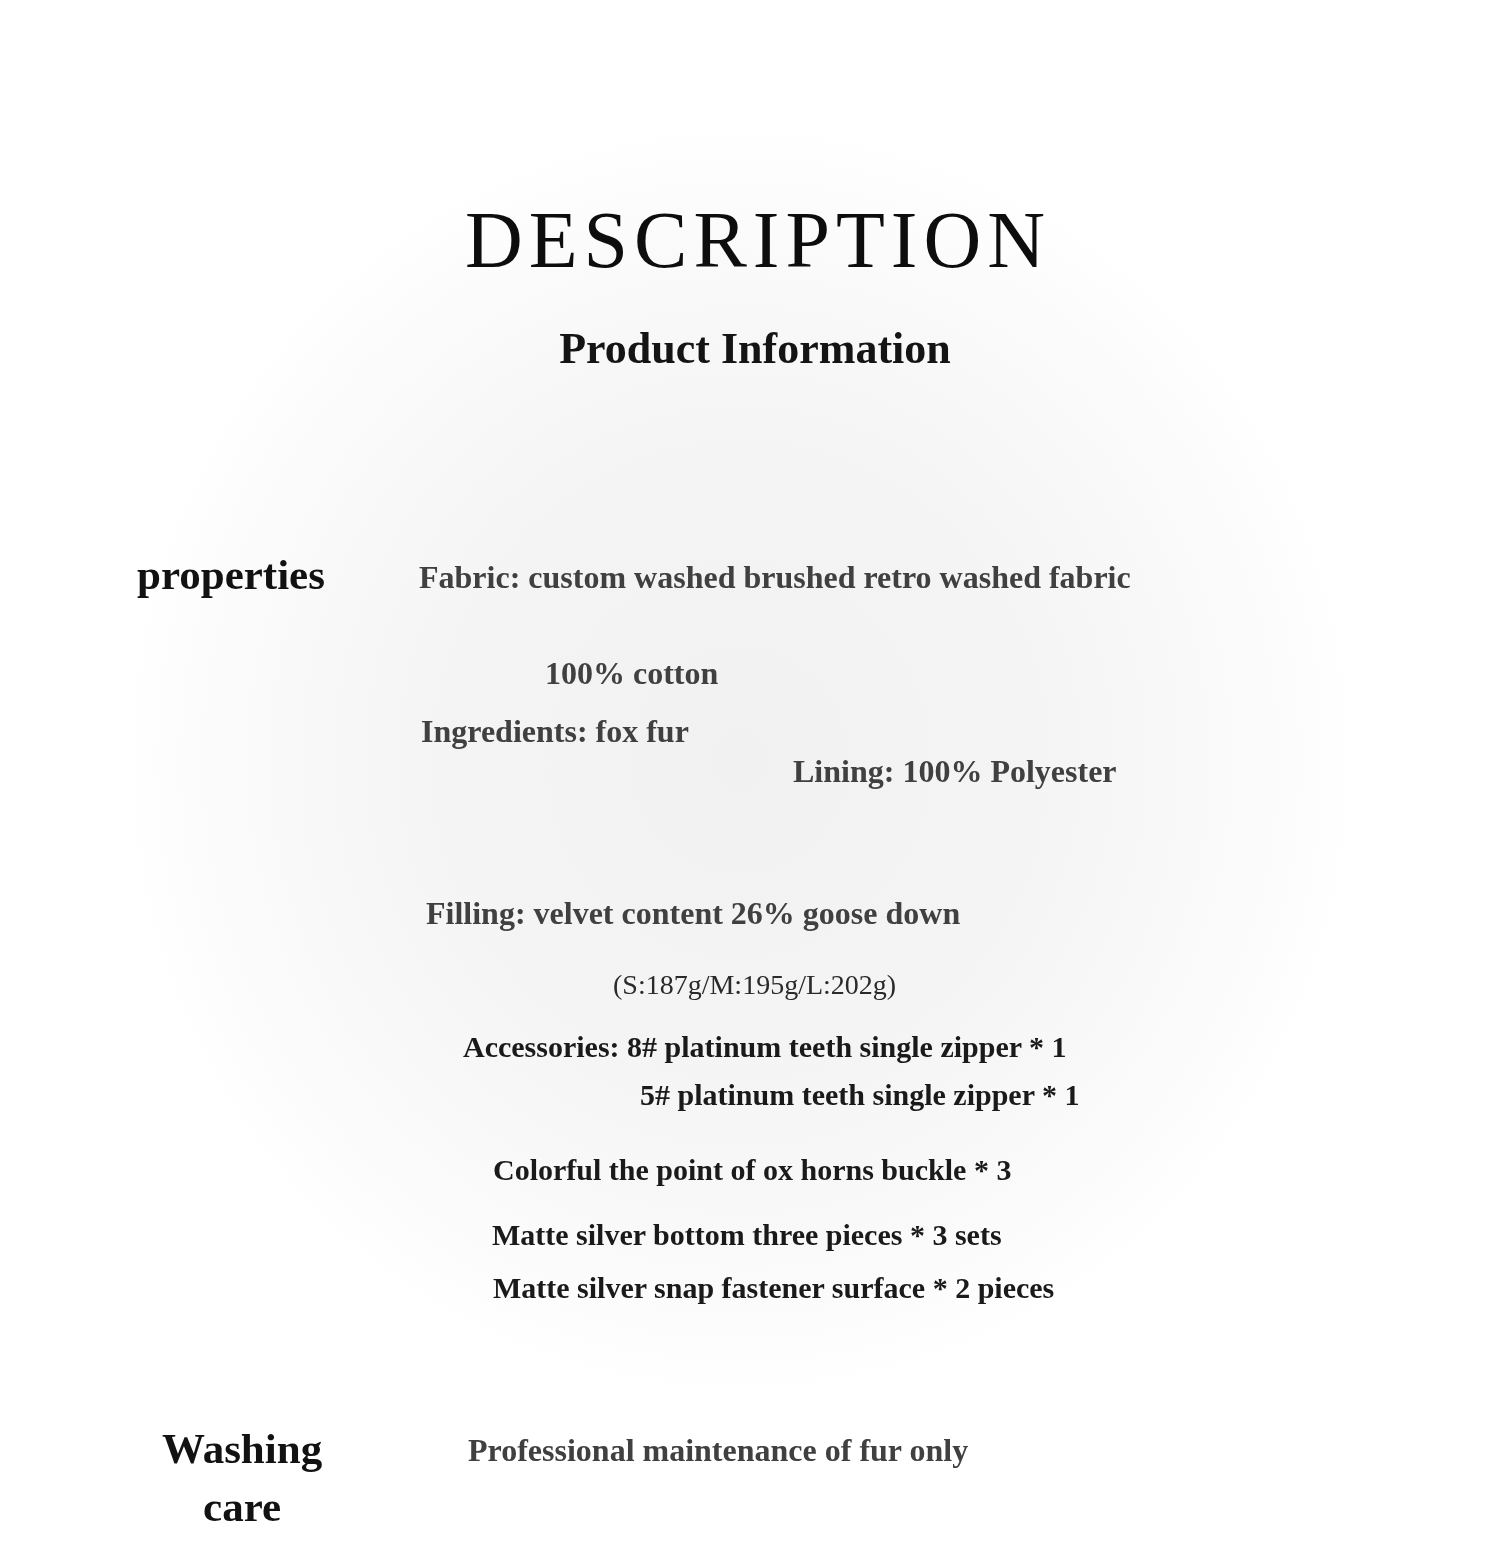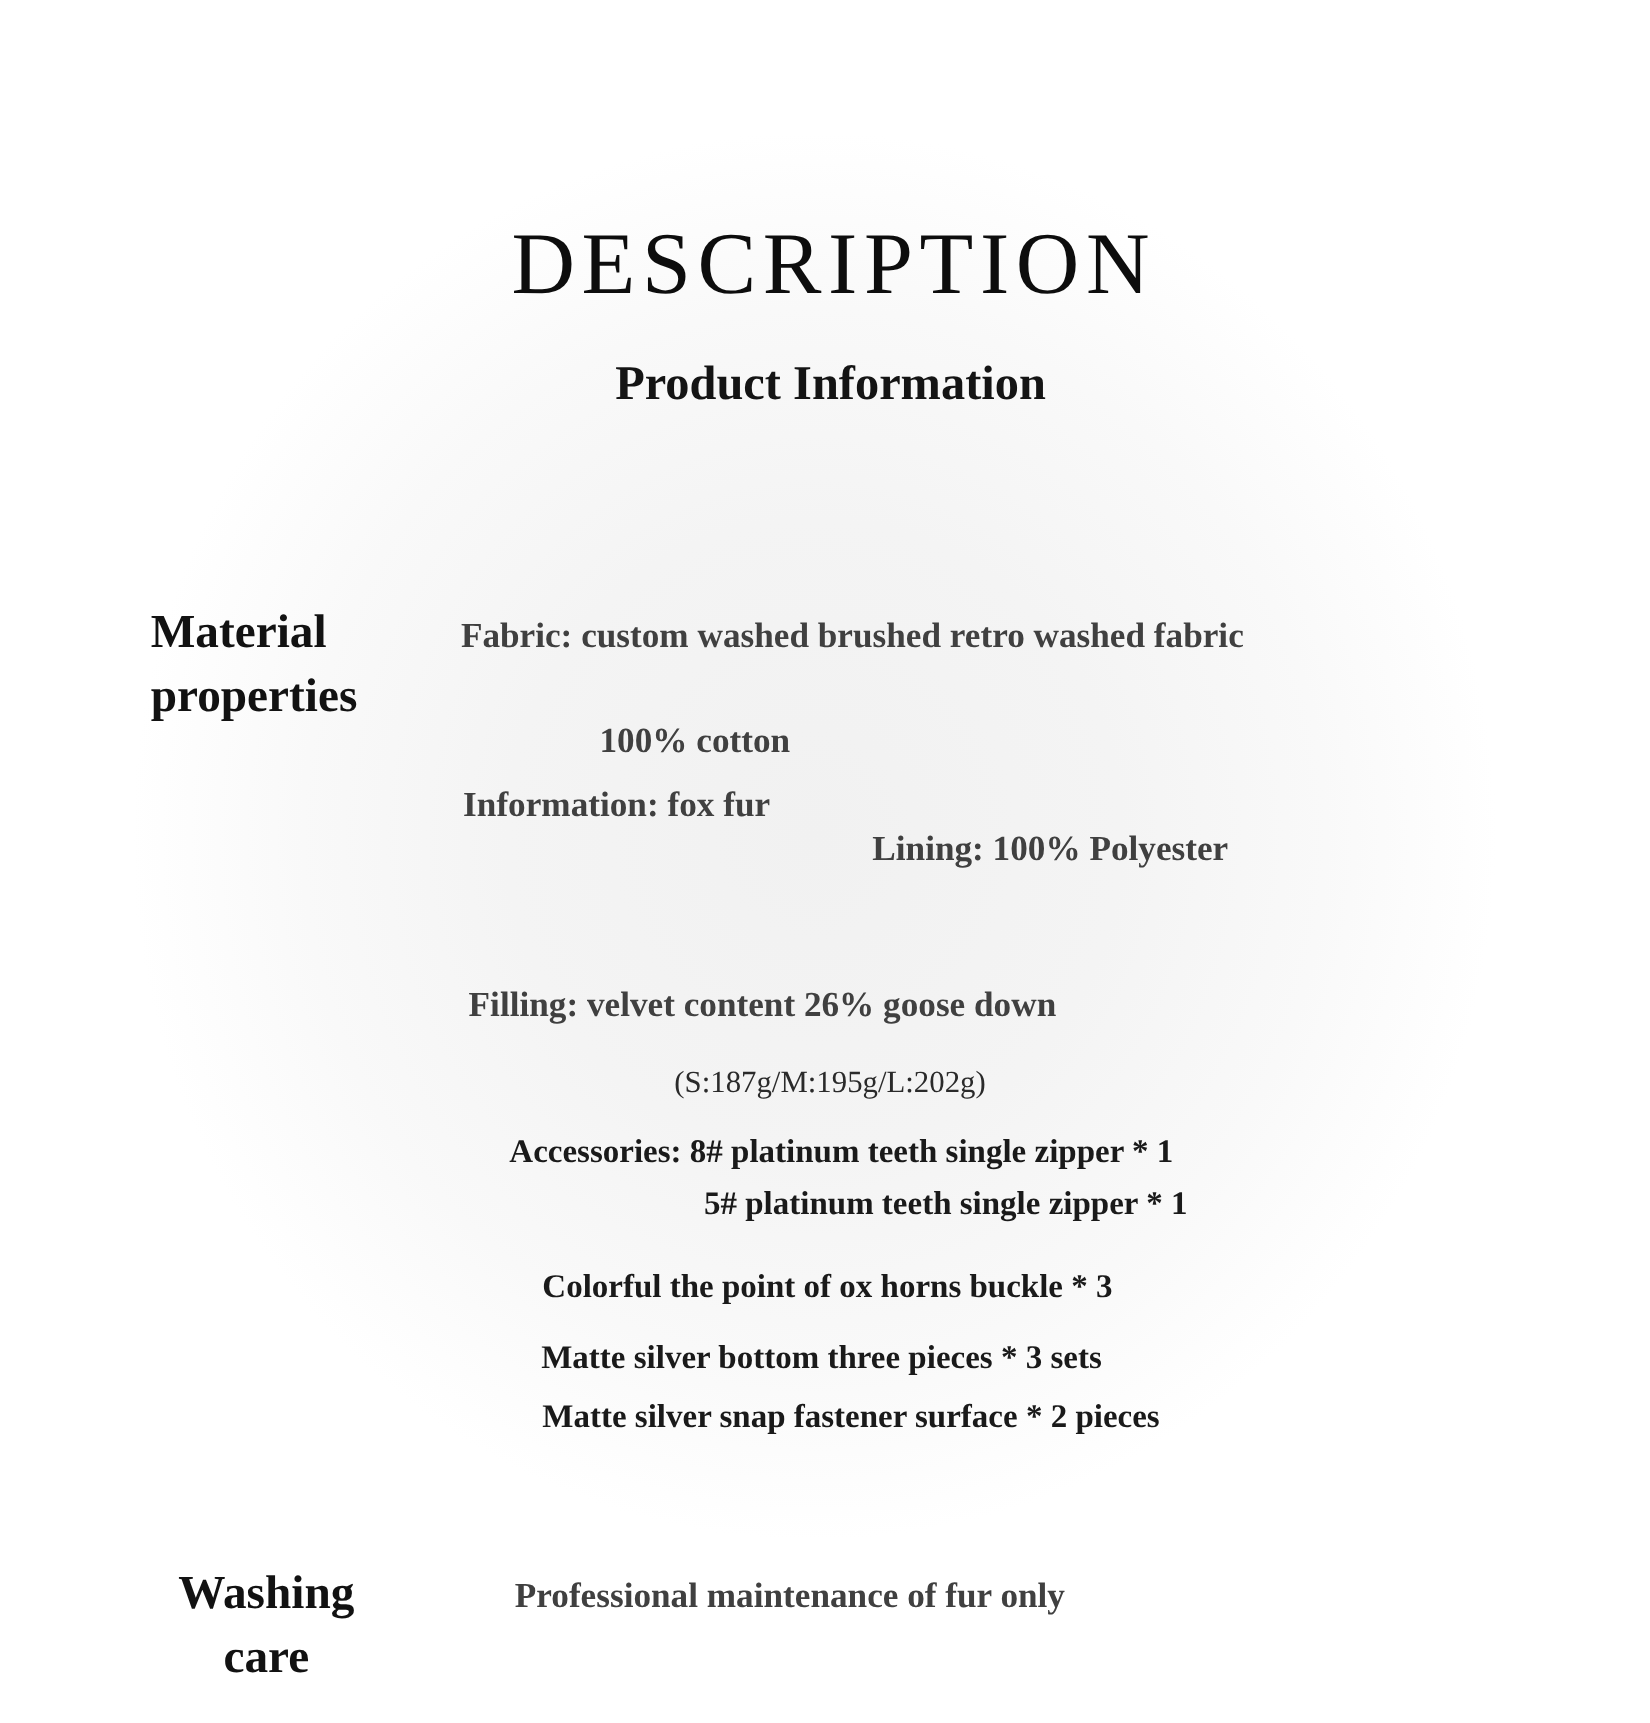--- a/index.html
+++ b/index.html
@@ -79,28 +79,27 @@
     }
   </style>
 </head>
 <body>
 
 <h1 class="abs title">DESCRIPTION</h1>
 <h2 class="abs subtitle">Product Information</h2>
 
 <section>
   <div class="abs section-label material-label">
-    <div>Material</div>
     <div>properties</div>
   </div>
 
   <div class="abs l-lg" style="left:419px; top:560px;">Fabric: custom washed brushed retro washed fabric</div>
   <div class="abs l-lg" style="left:545px; top:656px;">100% cotton</div>
 
-  <div class="abs l-lg" style="left:421px; top:714px;">Information: fox fur</div>
+  <div class="abs l-lg" style="left:421px; top:714px;">Ingredients: fox fur</div>
   <div class="abs l-lg" style="left:793px; top:716px;margin-top:38px;">Lining: 100% Polyester</div>
 
   <div class="abs l-lg" style="left:426px; top:896px;">Filling: velvet content 26% goose down</div>
   <div class="abs l-light" style="left:613px; top:970px;">(S:187g/M:195g/L:202g)</div>
 
   <div class="abs l-md" style="left:463px; top:1030px;">Accessories: 8# platinum teeth single zipper * 1</div>
   <div class="abs l-md" style="left:640px; top:1078px;">5# platinum teeth single zipper * 1</div>
   <div class="abs l-md" style="left:493px; top:1153px;">Colorful the point of ox horns buckle * 3</div>
   <div class="abs l-md" style="left:492px; top:1218px;">Matte silver bottom three pieces * 3 sets</div>
   <div class="abs l-md" style="left:493px; top:1271px;">Matte silver snap fastener surface * 2 pieces</div>

